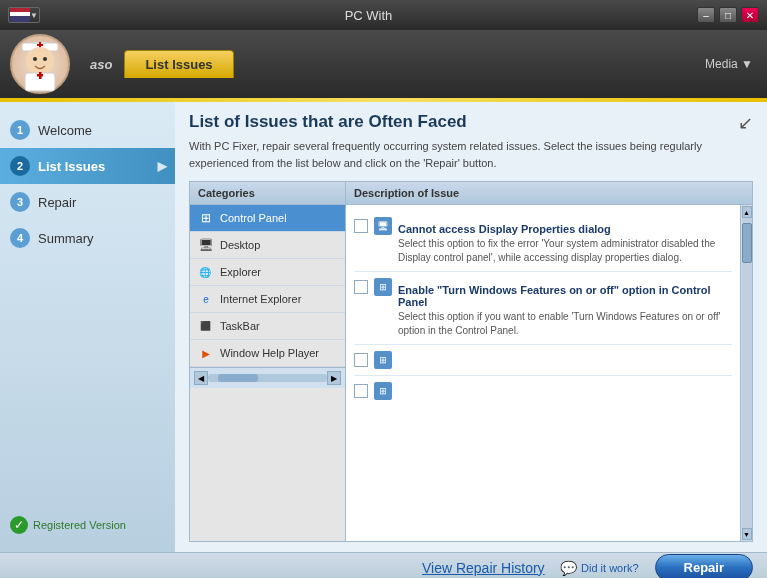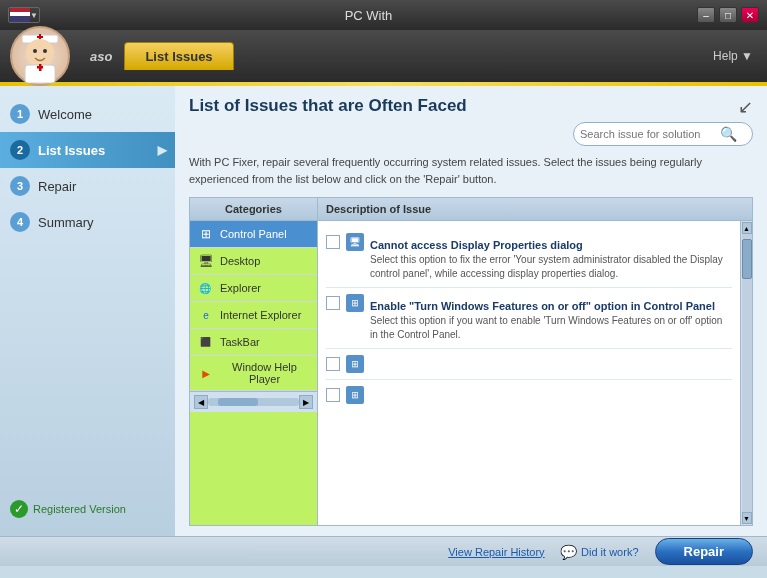--- a/index.html
+++ b/index.html
@@ -101,21 +101,20 @@
       flex: 1;
       background: #e8f0f8;
       padding: 10px 14px;
       display: flex;
       flex-direction: column;
     }
     .content-header {
       display: flex;
       align-items: flex-start;
       justify-content: space-between;
-      margin-bottom: 8px;
     }
     .content-title { font-size: 17px; font-weight: bold; color: #1a3a5a; flex: 1; padding-right: 10px; }
     .search-box {
       display: flex;
       align-items: center;
       border: 1px solid #90b0d0;
       border-radius: 12px;
       background: white;
       padding: 3px 6px;
       width: 180px;
@@ -128,25 +127,24 @@
 
     
     .issues-table {
       display: flex;
       border: 1px solid #a0b8d0;
       flex: 1;
       background: white;
       overflow: hidden;
     }
     .categories-col {
-      width: 128px;
+      width: 156px;
       flex-shrink: 0;
       border-right: 1px solid #a0b8d0;
-      background: #bef264;
-      text-align: center;
+      background: #e5e5e5;
     }
     .col-header {
       background: linear-gradient(to bottom, #c8d8e8, #b0c8dc);
       padding: 5px 8px;
       font-size: 11px;
       font-weight: bold;
       color: #333;
       border-bottom: 1px solid #a0b8d0;
     }
     .category-item {
@@ -195,21 +193,21 @@
     .bottom-bar {
       height: 30px;
       background: linear-gradient(to bottom, #d0dce8, #b8ccd8);
       display: flex;
       align-items: center;
       justify-content: flex-end;
       padding: 0 14px;
       border-top: 1px solid #a0b8c8;
       gap: 16px;
     }
-    .view-history { color: #1a5aaa; font-size: 11px; text-decoration: underline; cursor: pointer; }
+    .view-history { color: #1a5aaa; font-size: 14px; text-decoration: underline; cursor: pointer; }
     .did-it-work { color: #1a5aaa; font-size: 11px; cursor: pointer; display: flex; align-items: center; gap: 3px; }
     .repair-btn {
       background: linear-gradient(to bottom, #6ab0e8, #2a70c0, #1a50a0);
       color: white;
       font-size: 13px;
       font-weight: bold;
       padding: 5px 28px;
       border: 1px solid #1a4080;
       border-radius: 20px;
       cursor: pointer;
@@ -229,21 +227,21 @@
       border-radius: 50%;
       display: flex;
       align-items: center;
       justify-content: center;
       font-size: 28px;
       border: 2px solid #c0a080;
     }
     .app-header {
       display: flex;
       align-items: center;
-      height: 52px;
+      height: 68px;
       background: linear-gradient(to bottom, #4a4a4a, #2a2a2a);
     }
   </style>
 </head>
 <body>
 
 <div class="title-bar">
   <div style="display:flex;align-items:center;gap:4px;">
     <div class="title-bar-btn" style="width:32px;padding:1px;background:none;border:1px solid #666;">
       <div style="width:28px;height:14px;background:linear-gradient(to bottom,#b22234 30%,white 30%,white 60%,#3c3b6e 60%);font-size:7px;"></div>
@@ -283,21 +281,21 @@
     </div>
   </div>
   <div style="flex:1;display:flex;align-items:flex-end;padding-bottom:0;">
     <div style="display:flex;align-items:center;gap:0;padding-left:10px;">
       <span class="nav-logo">aso</span>
       <div style="width:12px;"></div>
       <div class="nav-tab">List Issues</div>
     </div>
   </div>
   <div style="padding:0 14px;align-self:center;">
-    <span class="nav-help">Help ▼</span>
+    <span class="nav-help">Media ▼</span>
   </div>
 </div>
 
 <div class="accent-bar"></div>
 
 <div class="main-area">
 
   <div class="sidebar">
     <div class="sidebar-item">
       <div class="step-badge">1</div>
@@ -323,24 +321,20 @@
       <div class="reg-icon">✓</div>
       <span>Registered Version</span>
     </div>
   </div>
 
   <div class="content-panel">
     <div class="content-header">
       <div class="content-title">List of Issues that are Often Faced</div>
       <div style="display:flex;flex-direction:column;align-items:flex-end;">
         <div style="margin-bottom:4px;font-size:18px;color:#555;">↙</div>
-        <div class="search-box">
-          <input type="text" placeholder="Search issue for solution" style="">
-          <span class="search-icon">🔍</span>
-        </div>
       </div>
     </div>
 
     <div class="content-desc">With PC Fixer, repair several frequently occurring system related issues. Select the issues being regularly experienced from the list below and click on the 'Repair' button.</div>
 
     <div class="issues-table">
 
       <div class="categories-col">
         <div class="col-header">Categories</div>
         <div class="cat-scroll-area">

